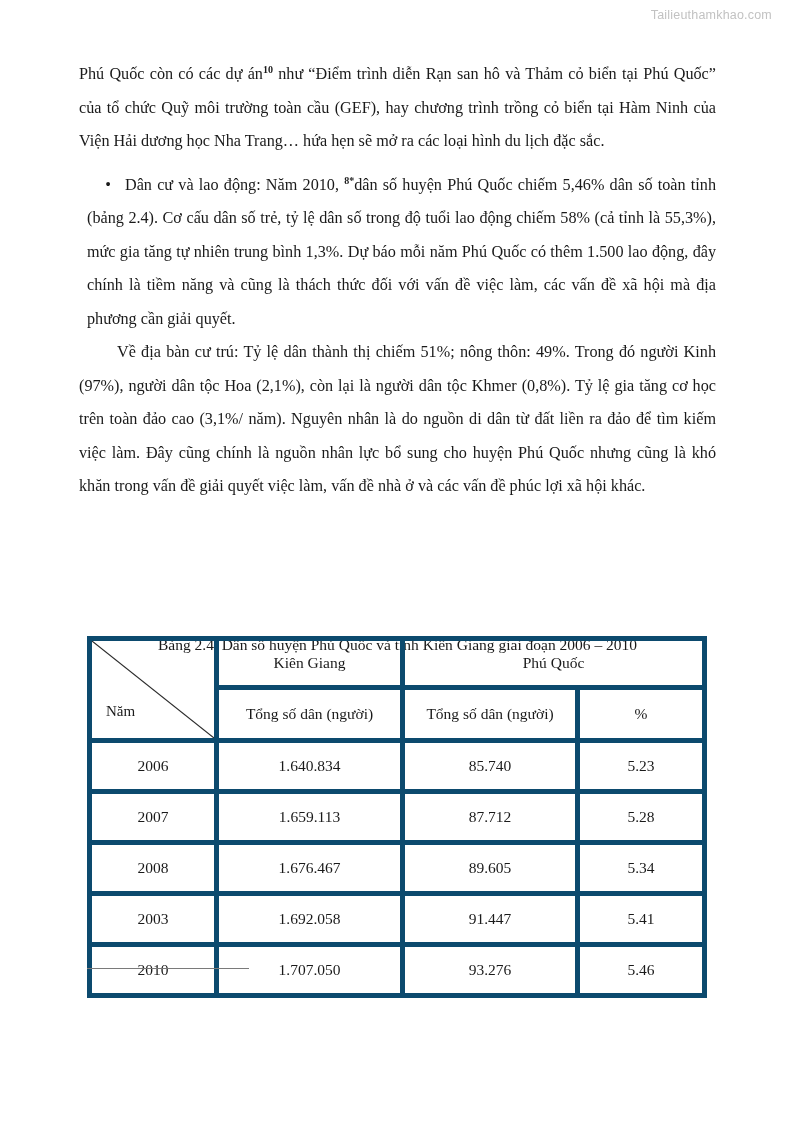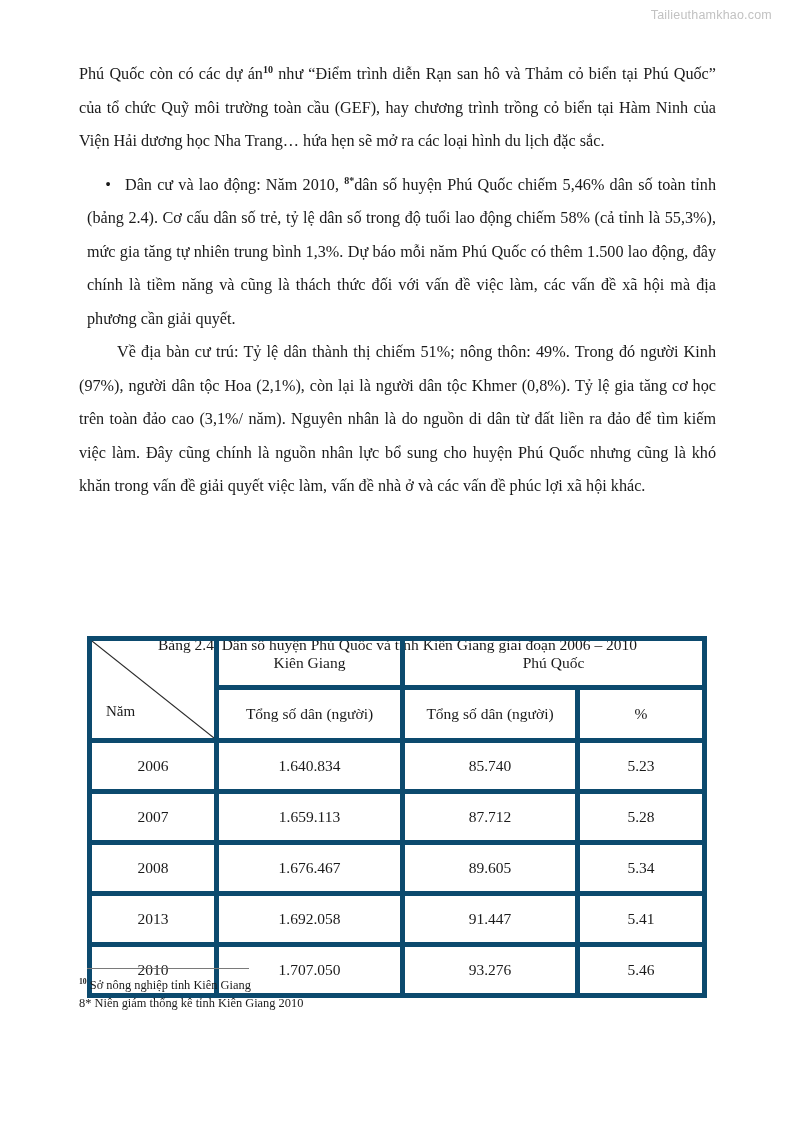--- a/index.html
+++ b/index.html
@@ -228,34 +228,30 @@
           <td>87.712</td>
           <td>5.28</td>
         </tr>
         <tr class="row-d">
           <td>2008</td>
           <td>1.676.467</td>
           <td>89.605</td>
           <td>5.34</td>
         </tr>
         <tr class="row-d">
-          <td>2013</td>
+          <td>2003</td>
           <td>1.692.058</td>
           <td>91.447</td>
           <td>5.41</td>
         </tr>
         <tr class="row-d">
           <td>2010</td>
           <td>1.707.050</td>
           <td>93.276</td>
           <td>5.46</td>
         </tr>
       </tbody>
     </table>
   </div>
 
   <div class="footnote-rule"></div>
-  <div class="footnotes">
-    <div><sup>10</sup><span> Sở nông nghiệp tỉnh Kiên Giang</span></div>
-    <div>8* Niên giám thống kê tỉnh Kiên Giang 2010</div>
-  </div>
 
 </div>
 
 </body></html>

